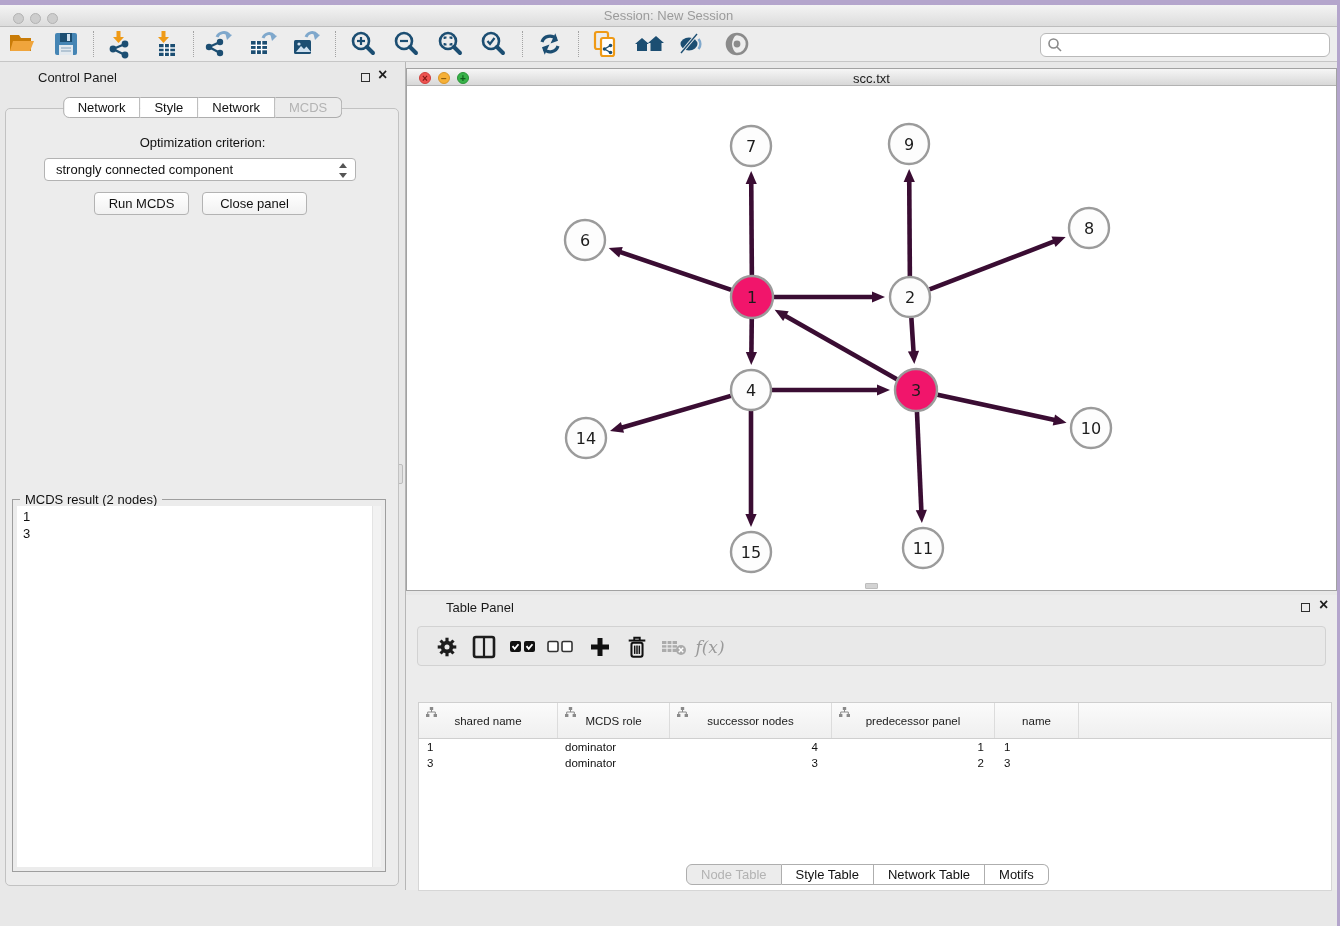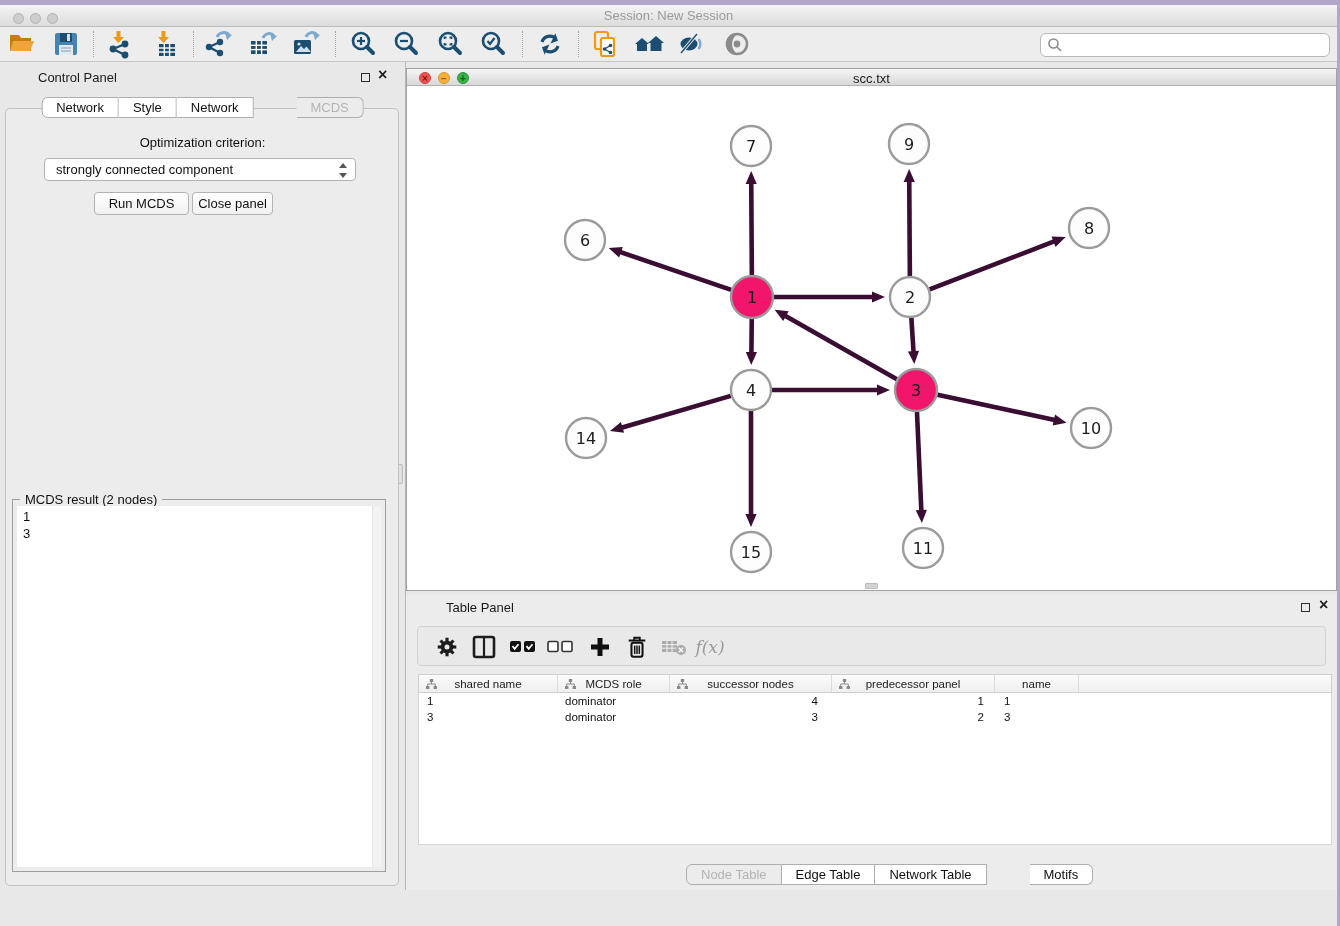--- a/index.html
+++ b/index.html
@@ -35,34 +35,34 @@
   
   #control-panel { left:0; top:62px; width:405px; height:828px; }
   .panel-title { position:absolute; left:12px; top:8px; font-size:13px; color:#1a1a1a;margin-left:26px; }
   .win-float { position:absolute; top:11px; width:9px; height:9px; border:1.6px solid #2e2e2e; }
   .win-close { position:absolute; top:4px; font-size:16px; font-weight:700; color:#1d1d1d; line-height:18px; }
 
   .tabgroup { display:flex; }
   .tab { background:#fff; border:1px solid #aeaeae; border-left:none; height:21px; line-height:20px;
     font-size:13px; color:#111; padding:0 14px; white-space:nowrap; }
   .tab:first-child { border-left:1px solid #aeaeae; border-radius:6px 0 0 6px; }
-  .tab:last-child { border-radius:0 6px 6px 0;margin-left:43px; }
+  .tab:last-child { border-radius:0 6px 6px 0; }
   .tab.selected { background:#ececec; color:#b3b3b3; }
   #cp-tabs { position:absolute; top:35px; left:50%; transform:translateX(-50%); z-index:2; }
 
   #cp-box { position:absolute; left:5px; top:46px; width:394px; height:778px; background:#ececec;
     border:1px solid #c2c2c2; border-radius:5px; }
   #opt-label { position:absolute; left:0; width:100%; top:73px; text-align:center; font-size:13px; color:#111; }
   #criterion-select { position:absolute; left:44px; top:96px; width:312px; height:23px; background:#fff;
     border:1px solid #b3b3b3; border-radius:4px; font-size:13px; line-height:21px; padding-left:11px; color:#111; }
   #criterion-select svg { position:absolute; right:7px; top:3px; }
   .cp-btn { position:absolute; top:130px; height:23px; background:linear-gradient(#ffffff,#f1f1f1);
     border:1px solid #b3b3b3; border-radius:4px; font-size:13px; color:#111; text-align:center; line-height:21px; }
   #run-btn { left:94px; width:95px; }
-  #closepanel-btn { left:192px; width:81px; }
+  #closepanel-btn { left:202px; width:105px; }
 
   #result-group { position:absolute; left:12px; top:437px; width:374px; height:373px; border:1px solid #9e9e9e; }
   #result-group .grp-label { position:absolute; top:-8px; left:7px; background:#ececec; padding:0 5px; font-size:13px; color:#111; }
   #result-area { position:absolute; left:4px; top:6px; right:4px; bottom:4px; background:#fff; }
   #result-text { position:absolute; left:6px; top:2px; right:14px; bottom:0; font-size:13px; line-height:17px;
     white-space:pre-wrap; color:#111; }
   #result-scroll { position:absolute; right:0; top:0; width:9px; bottom:0; background:#f2f2f2; border-left:1px solid #e4e4e4; }
 
   
   #net-window { left:406px; top:68px; width:931px; height:523px; background:#fff;
@@ -77,21 +77,21 @@
     border:1px solid #bdbdbd; border-radius:1px; }
 
   
   #table-panel { left:406px; top:595px; width:931px; height:295px; background:#ececec; }
   #tp-toolbar { position:absolute; left:11px; top:31px; width:909px; height:40px; background:#e9e9e9;
     border:1px solid #d2d2d2; border-radius:4px; }
   .tp-icon { position:absolute; top:6px; width:28px; height:28px; display:flex; align-items:center; justify-content:center; }
   #fx-label { font-family:"DejaVu Serif", serif; font-style:italic; font-size:17px; color:#9a9a9a; }
 
   #tp-table { position:absolute; left:12px; top:79px; width:914px; }
-  .t-head { display:flex; height:19px; background:linear-gradient(#fbfbfb,#efefef); border:1px solid #cfcfcf; }
+  .t-head { display:flex; height:37px; background:linear-gradient(#fbfbfb,#efefef); border:1px solid #cfcfcf;margin-top:28px; }
   .t-hcell { position:relative; height:100%; border-right:1px solid #dcdcdc; display:flex; align-items:center; justify-content:center; font-size:11.5px; color:#1b1b1b; }
   .t-hcell svg { position:absolute; left:7px; top:4px; }
   .t-body { background:#fff; border:1px solid #d6d6d6; border-top:none; height:152px; }
   .t-row { display:flex; height:16px; font-size:11.5px; color:#111; }
   .t-cell { height:16px; line-height:16px; overflow:hidden; }
   .c0 { width:139px; padding-left:8px; }
   .c1 { width:112px; padding-left:7px; }
   .c2 { width:162px; text-align:right; padding-right:14px; }
   .c3 { width:163px; text-align:right; padding-right:11px; }
   .c4 { width:84px;  padding-left:9px; }
@@ -535,21 +535,21 @@
         <div class="t-cell c1">dominator</div>
         <div class="t-cell c2">3</div>
         <div class="t-cell c3">2</div>
         <div class="t-cell c4">3</div>
       </div>
     </div>
   </div>
 
   <div class="tabgroup" id="tp-tabs">
     <div class="tab selected">Node Table</div>
-    <div class="tab">Edge Table</div>
+    <div class="tab">Style Table</div>
     <div class="tab">Network Table</div>
     <div class="tab">Motifs</div>
   </div>
 </div>
 
 <div class="abs" id="statusbar">
   <div id="list-btn">
     <svg width="18" height="16" viewBox="0 0 18 16">
         <g fill="#1a1a1a">
           <rect x="1" y="1.5" width="3" height="3"></rect>

